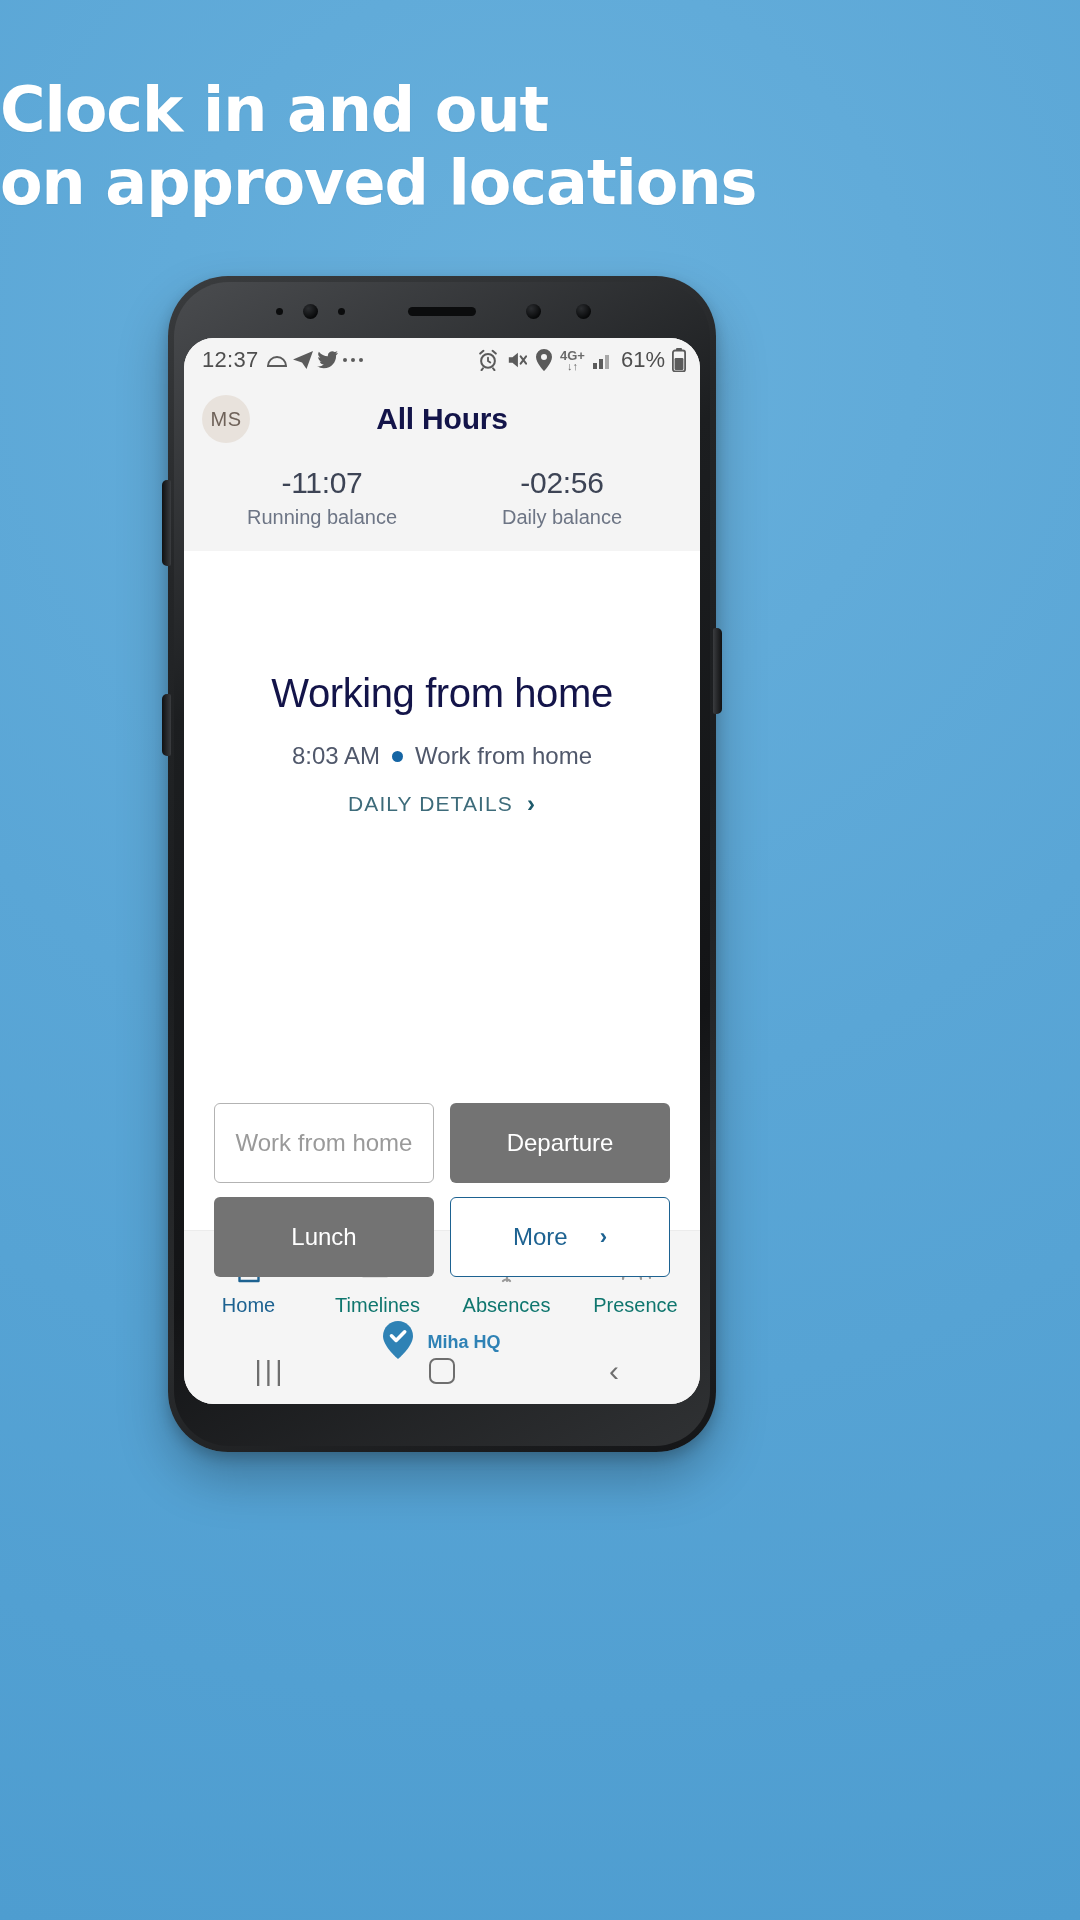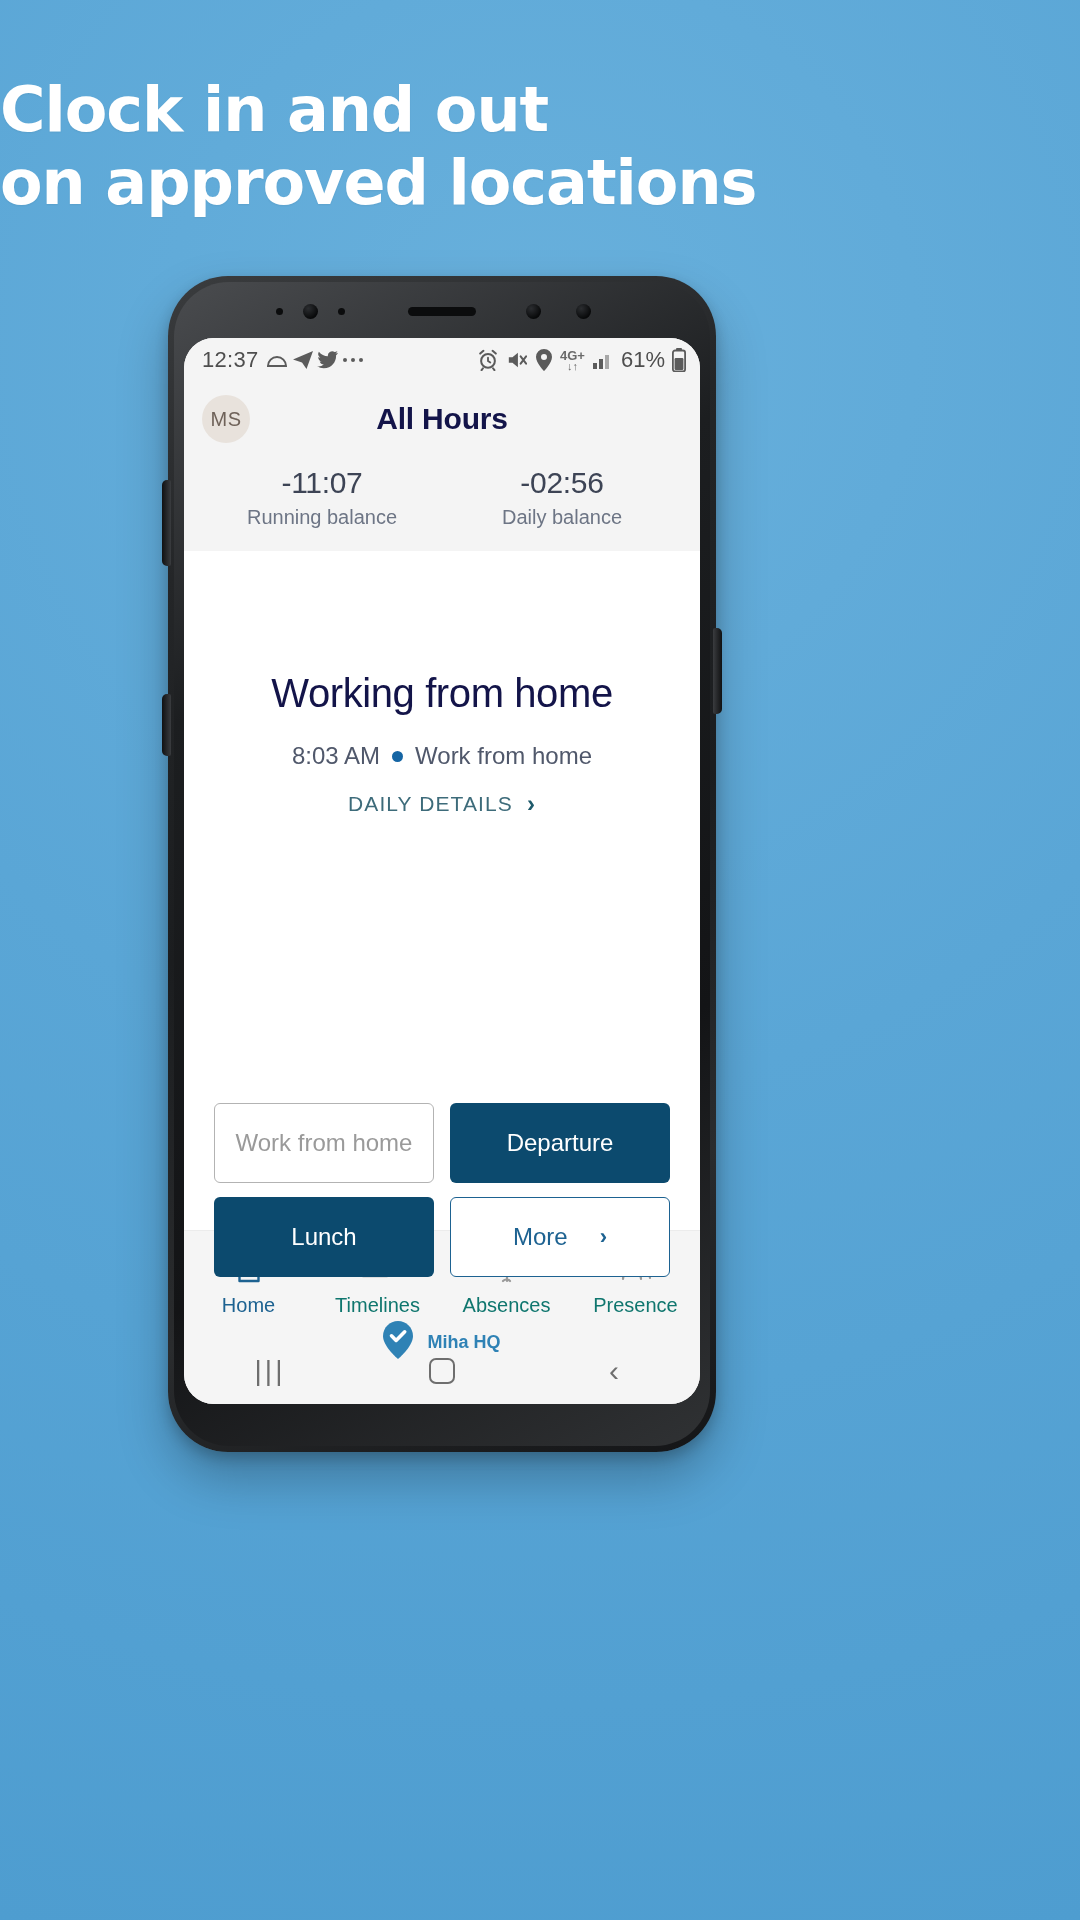--- a/index.html
+++ b/index.html
@@ -181,21 +181,21 @@
     gap: 14px 16px;
   }
   .btn {
     height: 80px;
     border-radius: 6px;
     display: flex; align-items: center; justify-content: center;
     font-size: 24px;
     cursor: pointer;
     user-select: none;
   }
-  .btn.filled { background: #0c4a6e; color: #ffffff; align-items: center; }
+  .btn.filled { background: #737373; color: #ffffff; align-items: center; }
   .btn.outline-muted { background: #ffffff; color: #9a9a9a; border: 1.5px solid #b3b3b3; }
   .btn.outline-primary { background: #ffffff; color: #1d6291; border: 1.5px solid #1d6291; gap: 20px; }
   .btn .chev { margin-left: 12px; font-weight: bold; font-size: 22px; }
 
   
   #location {
     position: absolute;
     left: 0; right: 0;
     top: 770px;
     display: flex; align-items: center; justify-content: center;

